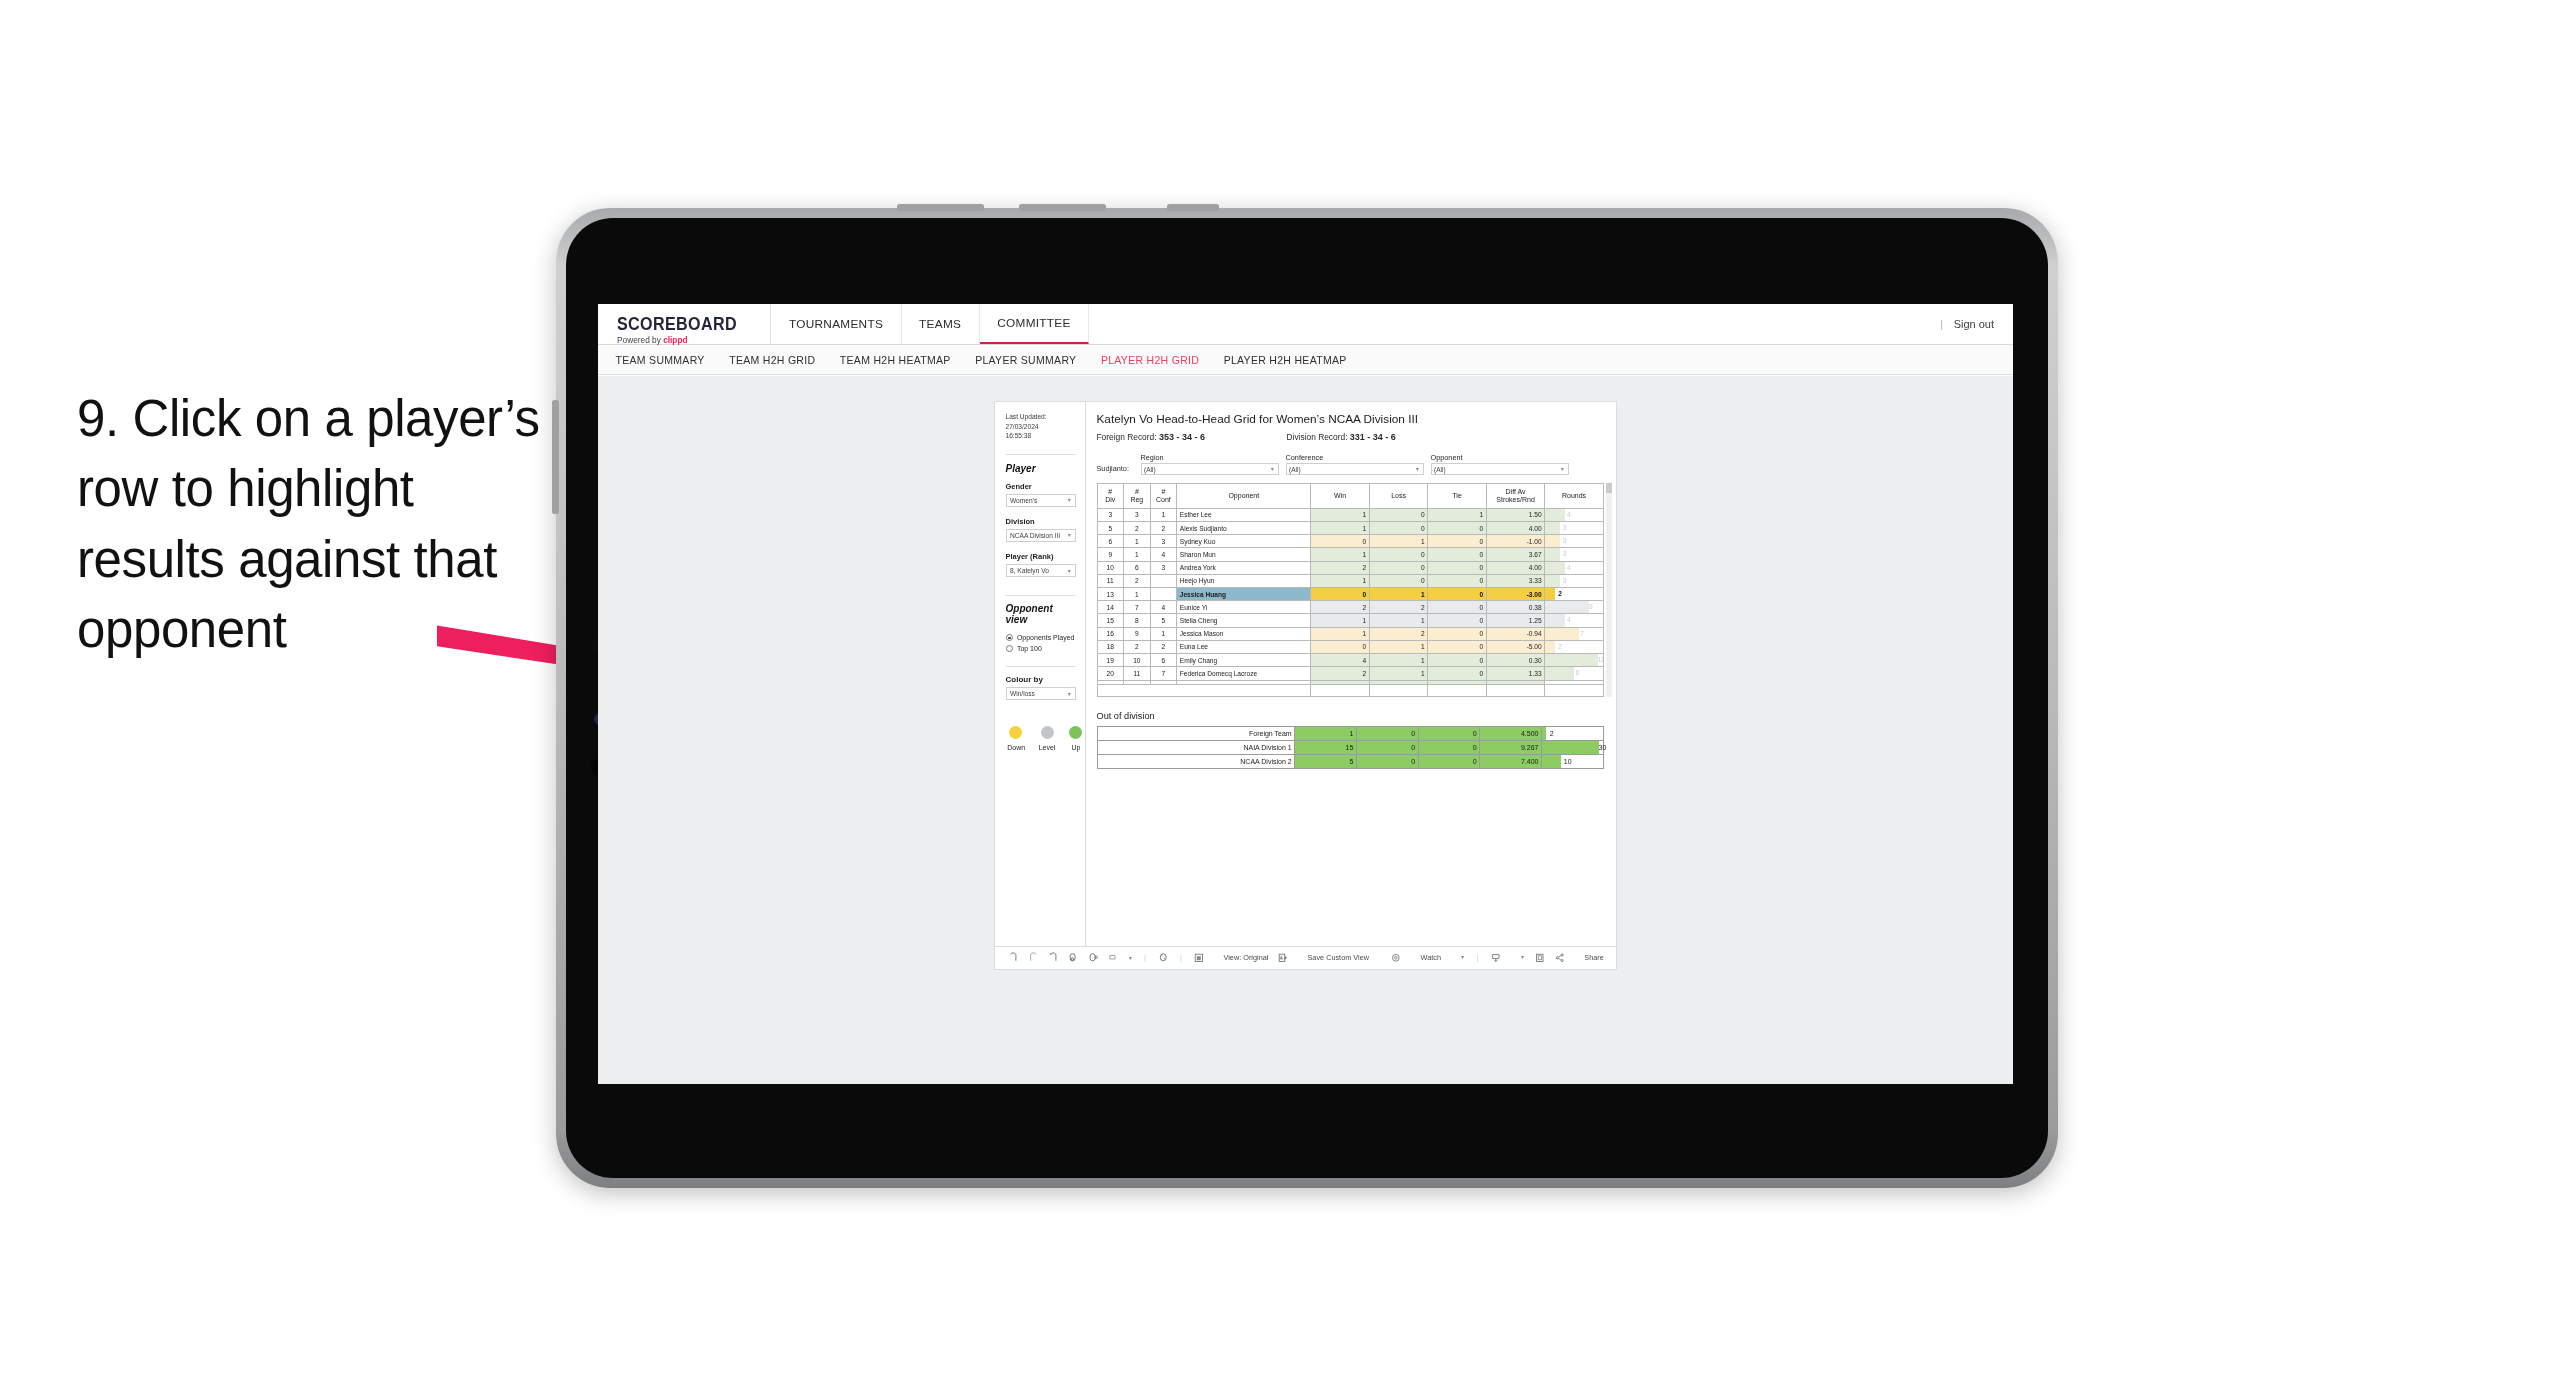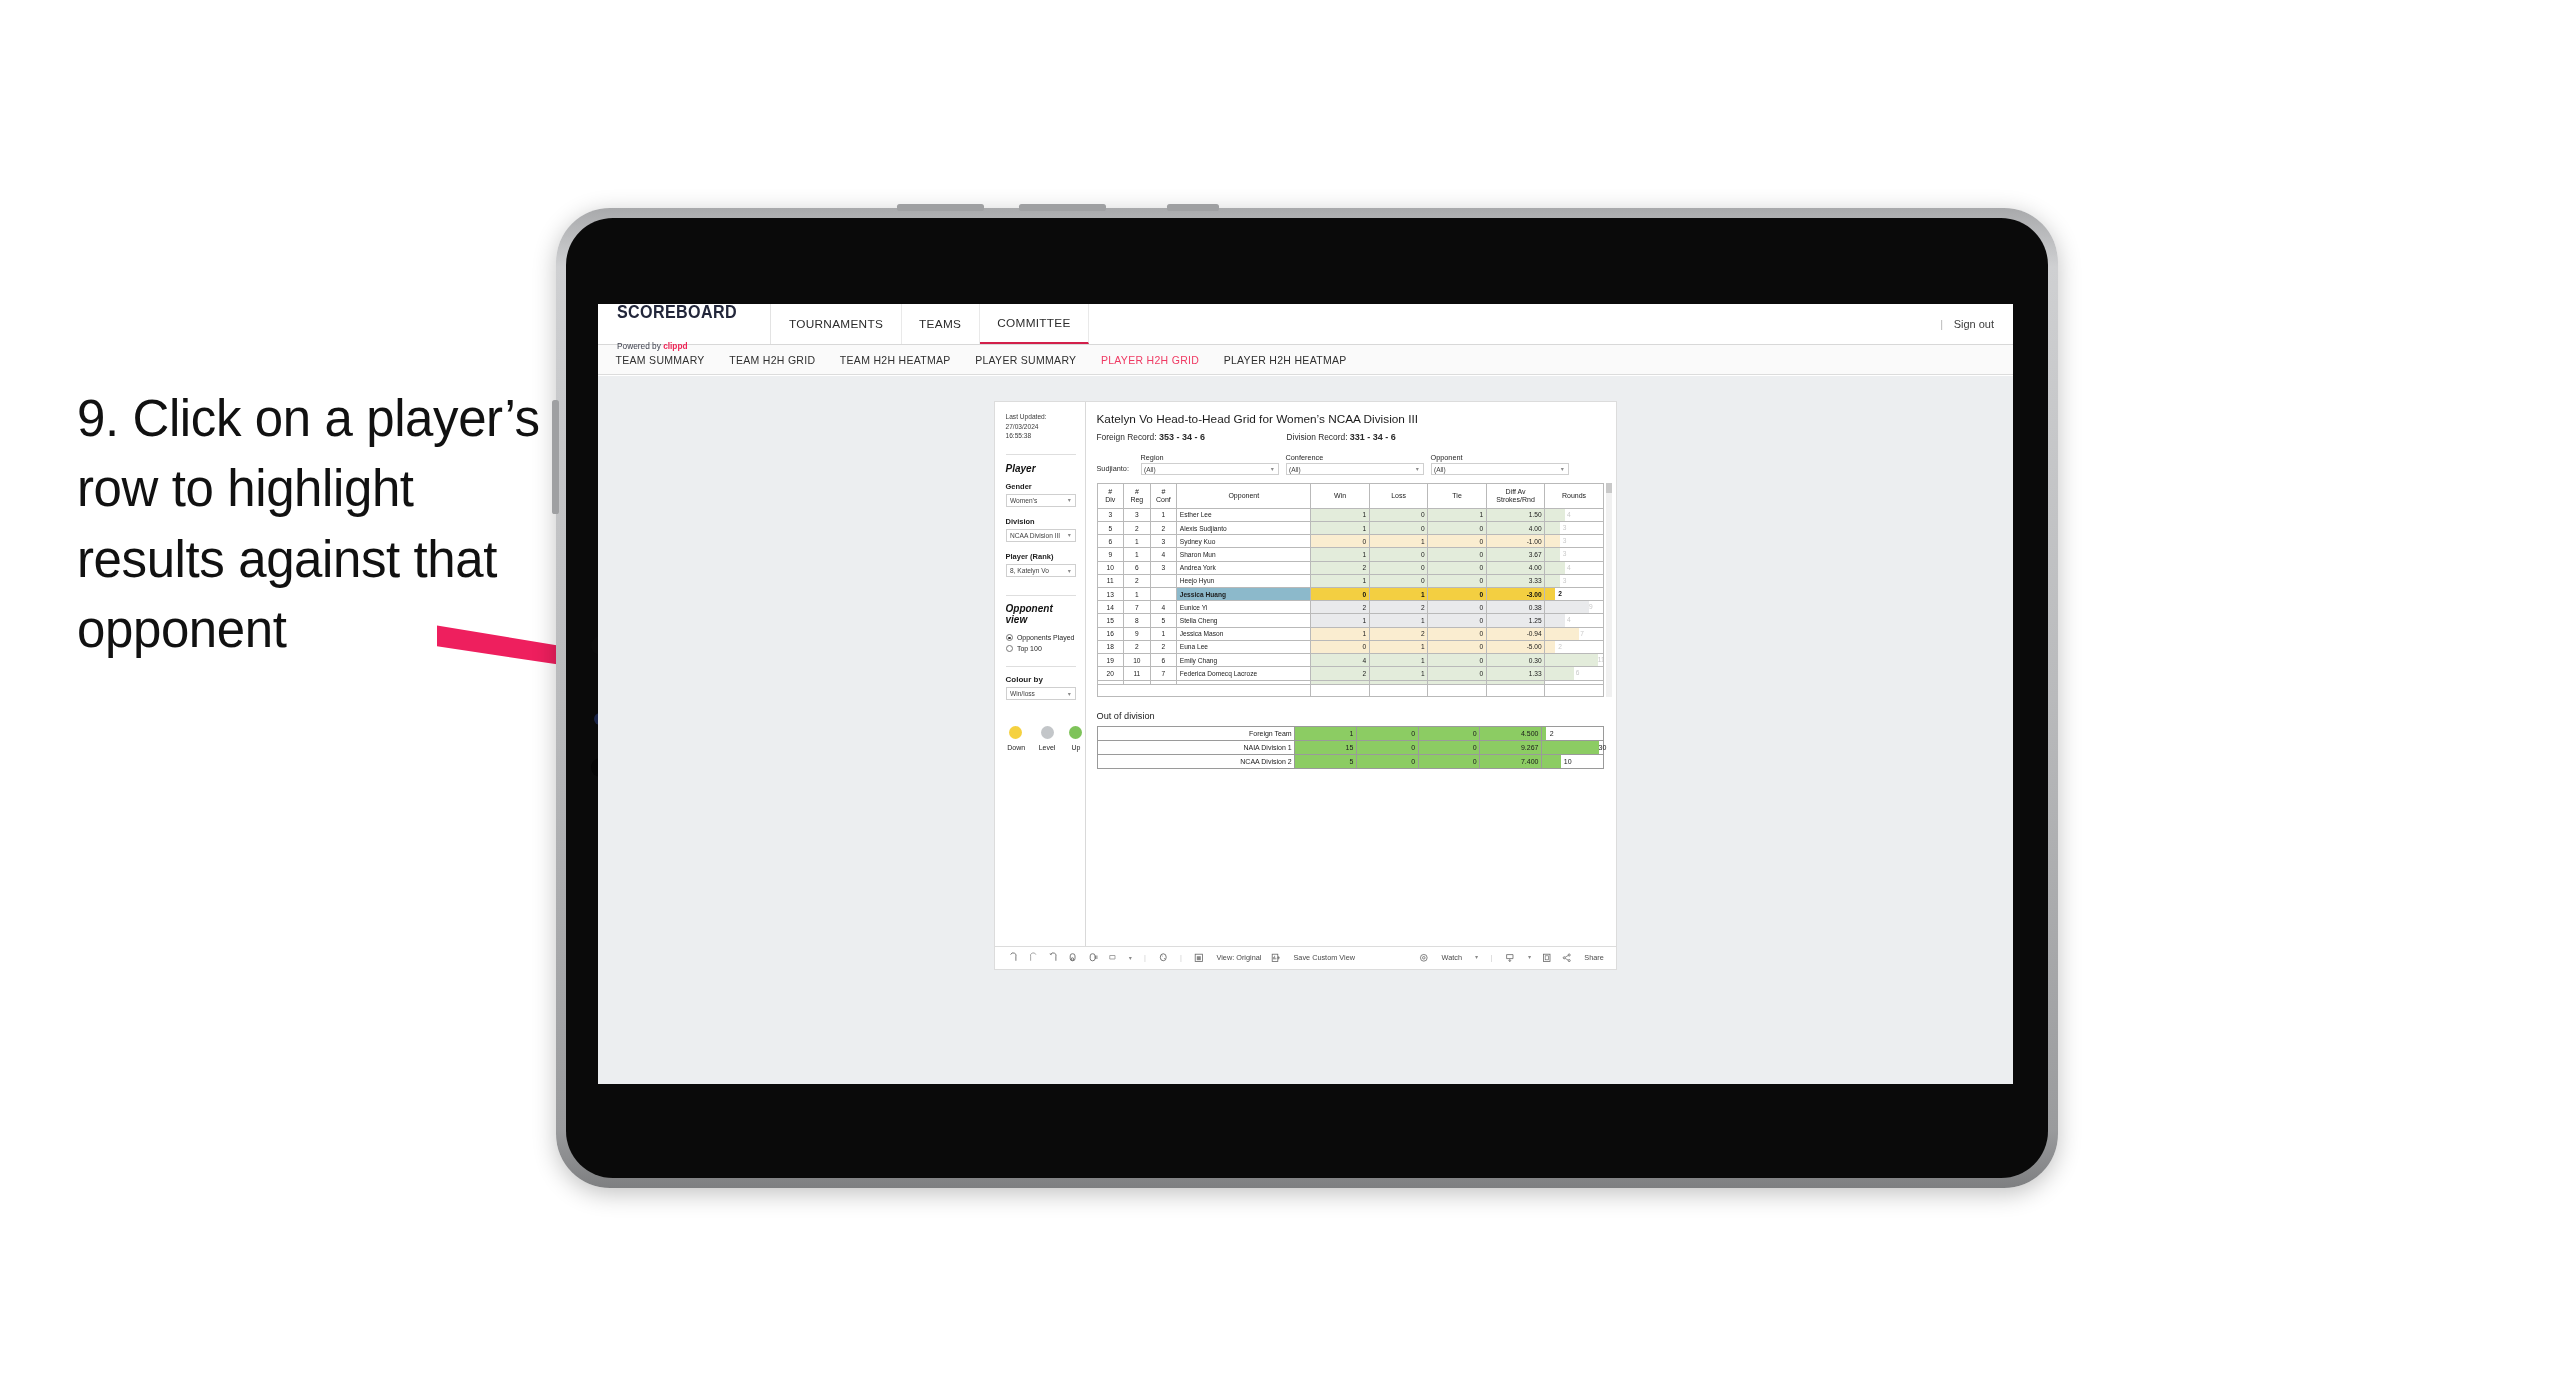--- a/index.html
+++ b/index.html
@@ -78,24 +78,23 @@
   
   .app-root { width: 100%; height: 100%; background: #ffffff; position: relative; }
 
   .topnav {
     height: 41px;
     border-bottom: 0.9px solid #d8d8d8;
     display: flex; align-items: stretch;
     background: #ffffff;
   }
   .brand {
-    display: flex; flex-direction: column; justify-content: space-between;
+    display: flex; flex-direction: column; justify-content: flex-end;
     padding: 0 23px 0 19px;
     border-right: 0.9px solid #e3e3e3;
-    gap: 18px;
   }
   .brand-title {
     font-family: "Liberation Sans", sans-serif;
     font-weight: 700;
     font-size: 17.5px;
     letter-spacing: 0.4px;
     color: #22263a;
     line-height: 1;
     transform: scaleX(0.92);
     transform-origin: left;
@@ -281,21 +280,21 @@
     border-top: 0.9px solid #dcdcdc;
     background: #fff;
     display: flex; align-items: center;
     padding: 0 12.2px;
     gap: 8.7px;
     font-size: 7.3px;
     color: #4a4a4a;
   }
   .tb-icon { width: 11.4px; height: 11.4px; display: inline-flex; align-items:center; justify-content:center; cursor:pointer; }
   .tb-sep { color: #cdcdcd; margin: 0 2.6px; }
-  .tb-item { display: inline-flex; align-items: center; gap: 12px; cursor: pointer; white-space: nowrap;}
+  .tb-item { display: inline-flex; align-items: center; gap: 19px; cursor: pointer; white-space: nowrap;}
   .tb-spacer { flex: 1; }
   svg { display: block; }
 </style>
 </head>
 <body>
 
 <div id="instruction">9. Click on a player’s row to highlight results against that opponent</div>
 
 <svg id="arrow-annotation" viewBox="0 0 860 160">
   <path d="M0,6 L700,122 L700,98 L790,128 L700,158 L700,134 L0,30 Z" fill="#ee1f5e"></path>

